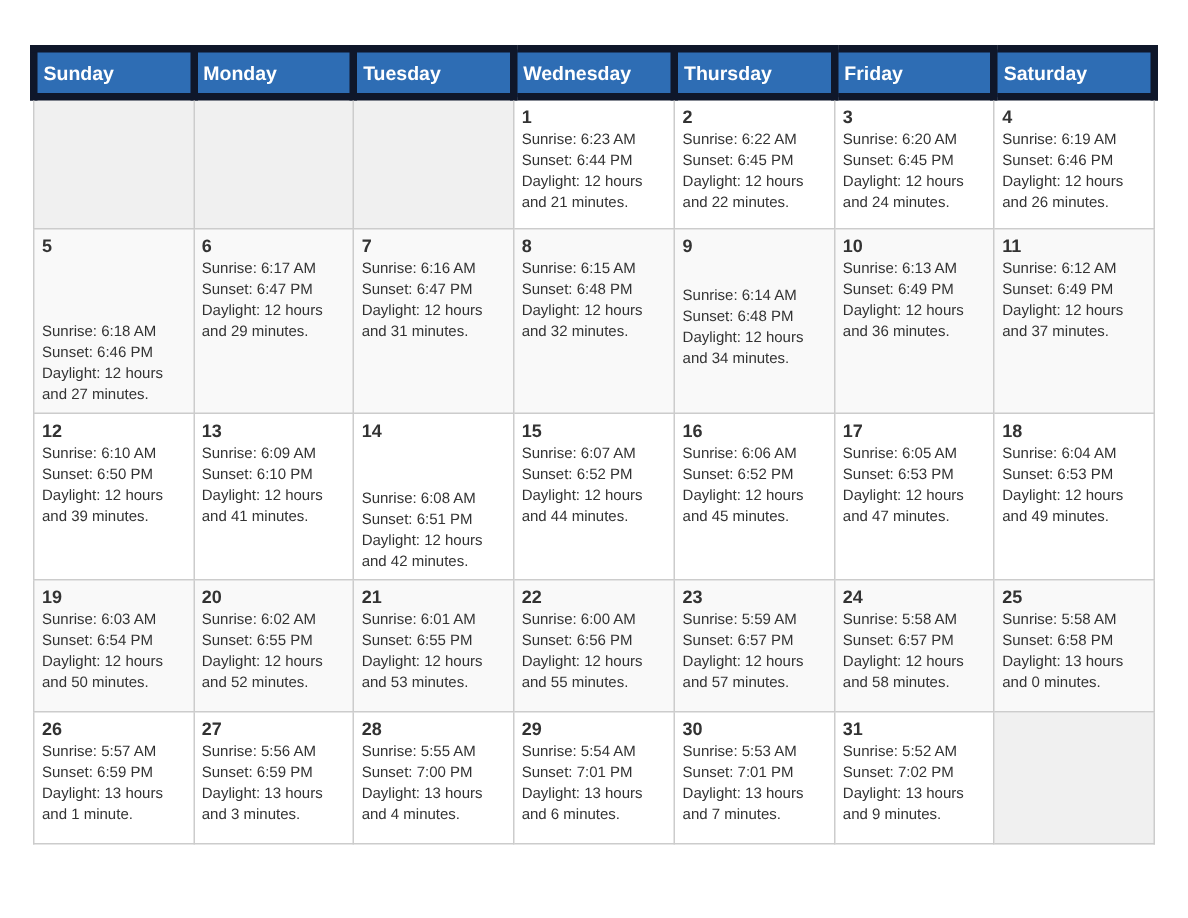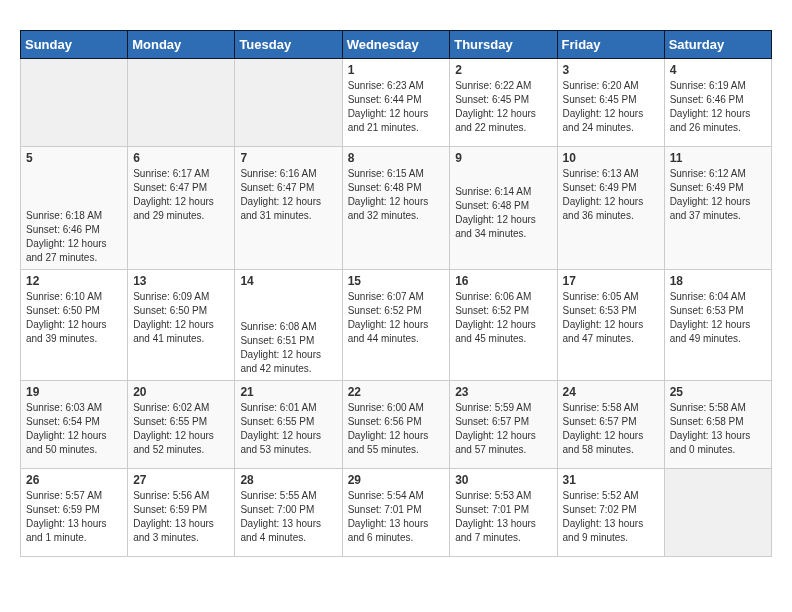--- a/index.html
+++ b/index.html
@@ -43,21 +43,21 @@
       width: 100%;
       border-collapse: collapse;
       border: 1px solid #ccc;
     }
     .calendar th {
       background-color: #2e6db4;
       color: #fff;
       padding: 6px 4px;
       font-size: 13px;
       text-align: left;
-      border: 1px solid #0f172a;
+      border: 5px solid #0f172a;
     }
     .calendar td {
       vertical-align: top;
       padding: 4px 5px;
       border: 1px solid #ccc;
       font-size: 10.5px;
       color: #333;
       width: 108px;
       min-height: 80px;
       background: #fff;
@@ -189,21 +189,21 @@
         <td>
           <div class="day-num">12</div>
           <div class="day-info" style="white-space: pre-line;">Sunrise: 6:10 AM
 Sunset: 6:50 PM
 Daylight: 12 hours
 and 39 minutes.</div>
         </td>
         <td>
           <div class="day-num">13</div>
           <div class="day-info" style="white-space: pre-line;">Sunrise: 6:09 AM
-Sunset: 6:50 PM
+Sunset: 6:10 PM
 Daylight: 12 hours
 and 41 minutes.</div>
         </td>
         <td>
           <div class="day-num">14</div>
           <div class="day-info" style="white-space: pre-line; margin-top: 32px;">Sunrise: 6:08 AM
 Sunset: 6:51 PM
 Daylight: 12 hours
 and 42 minutes.</div>
         </td>

